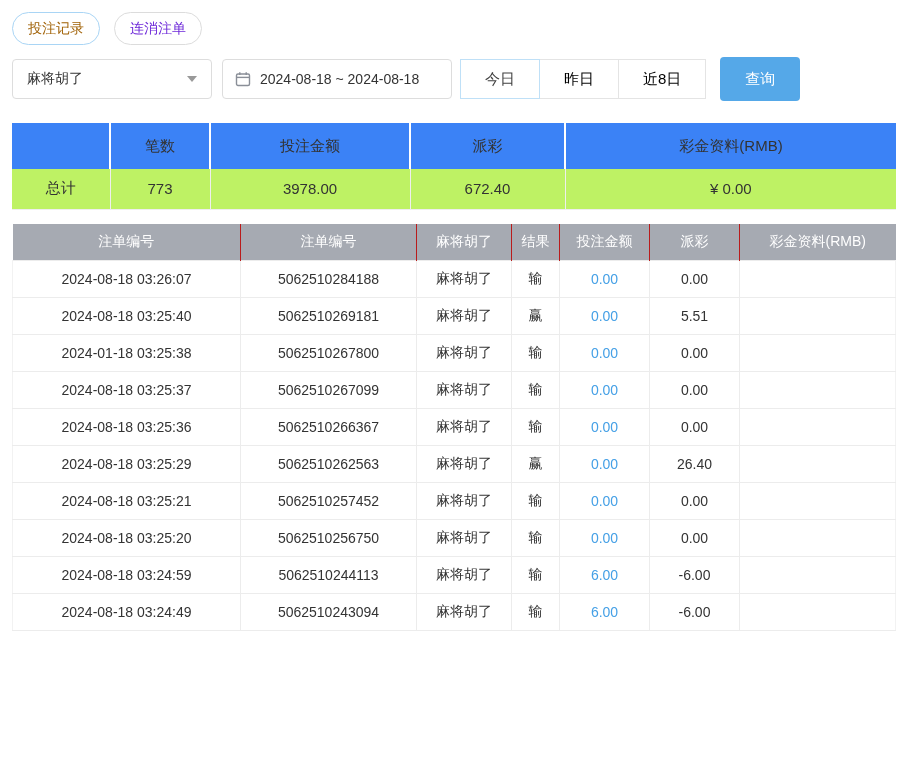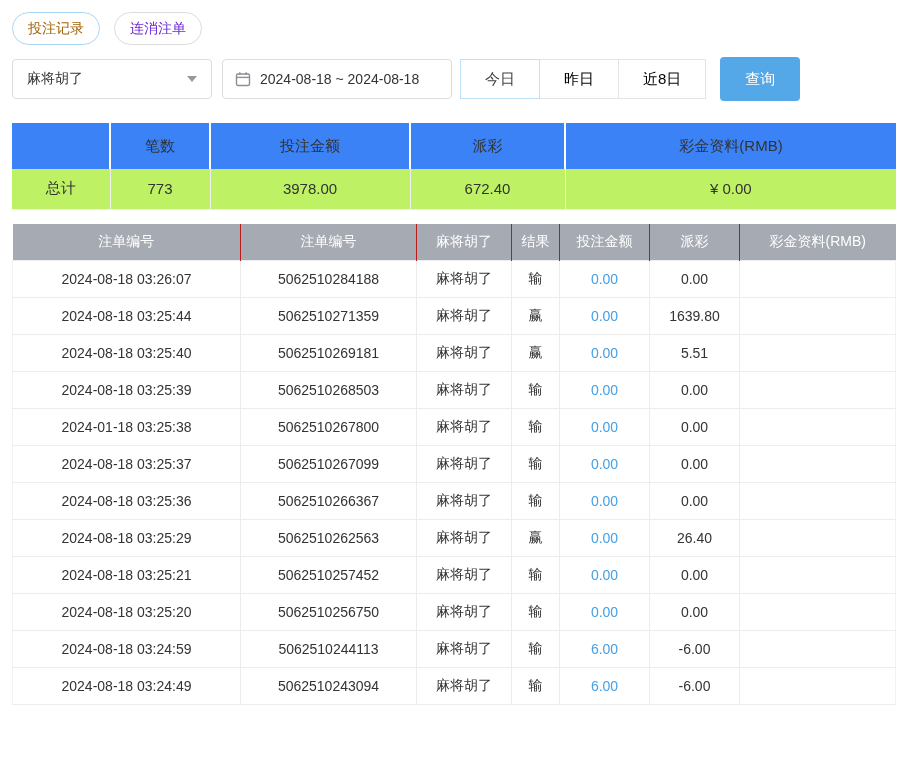--- a/index.html
+++ b/index.html
@@ -178,53 +178,31 @@
     <td>5062510284188</td>
     <td>麻将胡了</td>
     <td>输</td>
     <td>
       <span class="link">0.00</span>
     </td>
     <td>0.00</td>
     <td></td>
   </tr>
         <tr>
-    <td>2024-08-18 03:25:44</td>
-    <td>5062510271359</td>
-    <td>麻将胡了</td>
-    <td>赢</td>
-    <td>
-      <span class="link">0.00</span>
-    </td>
-    <td>1639.80</td>
-    <td></td>
-  </tr>
-        <tr>
     <td>2024-08-18 03:25:40</td>
     <td>5062510269181</td>
     <td>麻将胡了</td>
     <td>赢</td>
     <td>
       <span class="link">0.00</span>
     </td>
     <td>5.51</td>
     <td></td>
   </tr>
         <tr>
-    <td>2024-08-18 03:25:39</td>
-    <td>5062510268503</td>
-    <td>麻将胡了</td>
-    <td>输</td>
-    <td>
-      <span class="link">0.00</span>
-    </td>
-    <td>0.00</td>
-    <td></td>
-  </tr>
-        <tr>
     <td>2024-01-18 03:25:38</td>
     <td>5062510267800</td>
     <td>麻将胡了</td>
     <td>输</td>
     <td>
       <span class="link">0.00</span>
     </td>
     <td>0.00</td>
     <td></td>
   </tr>

